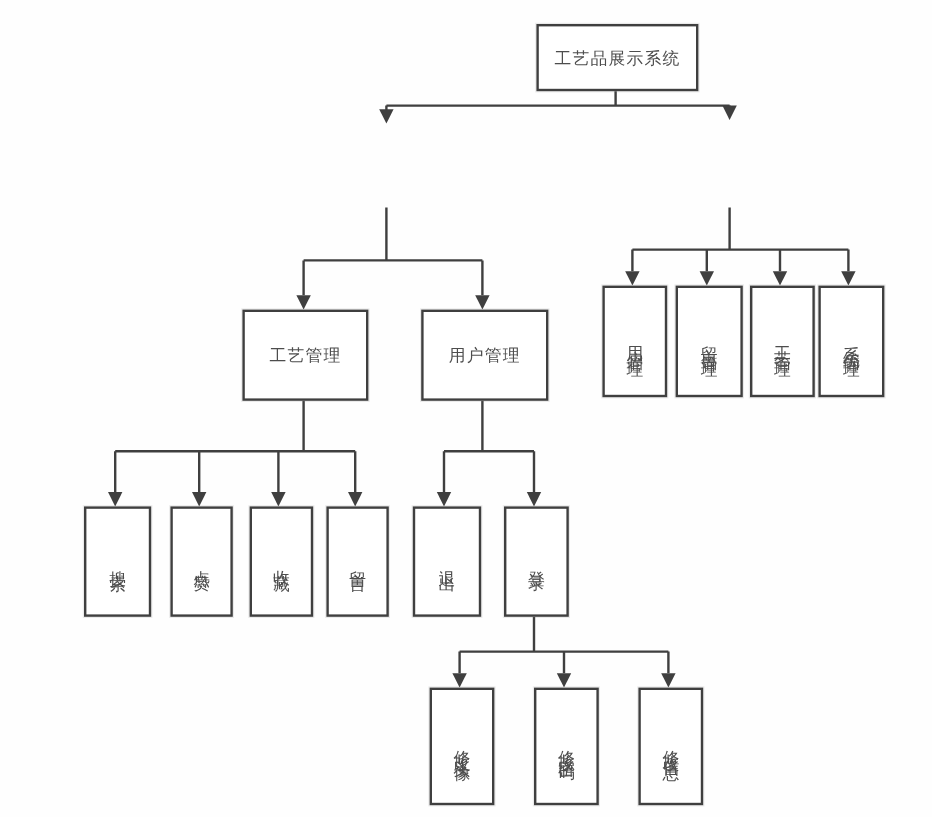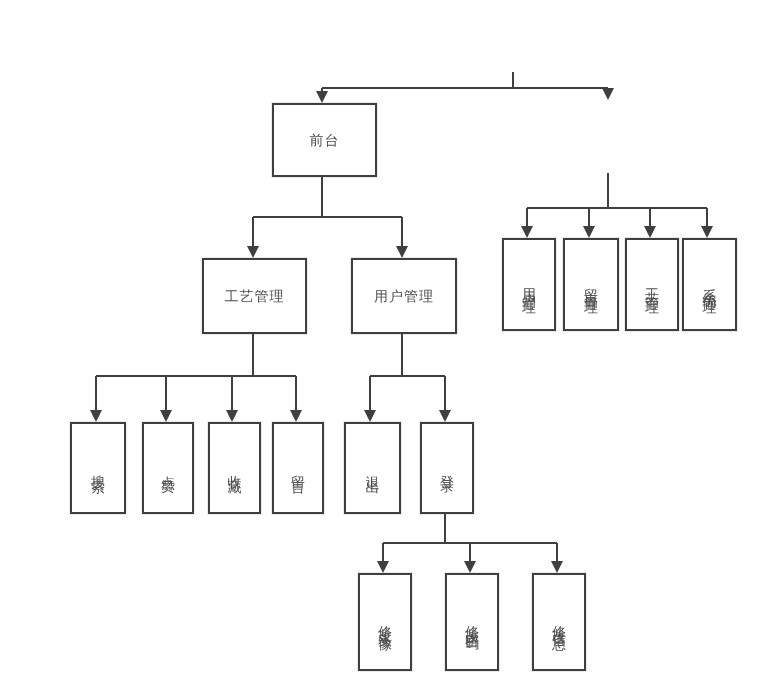--- a/index.html
+++ b/index.html
@@ -78,22 +78,22 @@
     </g>
 
     <g>
       <path d="M445,510 L445,543 M383,543 L557,543 M383,543 L383,561 M470,543 L470,561 M557,543 L557,561"></path>
       <polygon fill="#3f3f3f" stroke="none" points="377,561 389,561 383,573"></polygon>
       <polygon fill="#3f3f3f" stroke="none" points="464,561 476,561 470,573"></polygon>
       <polygon fill="#3f3f3f" stroke="none" points="551,561 563,561 557,573"></polygon>
     </g>
   </svg>
 
+  <div class="node h" style="left:447px; top:20px; width:131px; height:52px;">工艺品展示系统</div>
 
-  <div class="node h" style="left:272px; top:103px; width:101px; height:70px;">前台</div>
 
   <div class="node h" style="left:202px; top:258px; width:101px; height:72px;">工艺管理</div>
   <div class="node h" style="left:351px; top:258px; width:102px; height:72px;">用户管理</div>
 
   <div class="node v" style="left:502px; top:238px; width:50px; height:89px;">用户管理</div>
   <div class="node v" style="left:563px; top:238px; width:52px; height:89px;">留言管理</div>
   <div class="node v" style="left:625px; top:238px; width:50px; height:89px;">工艺管理</div>
   <div class="node v" style="left:682px; top:238px; width:51px; height:89px;">系统管理</div>
 
   <div class="node v" style="left:70px; top:422px; width:52px; height:88px;">搜索</div>

